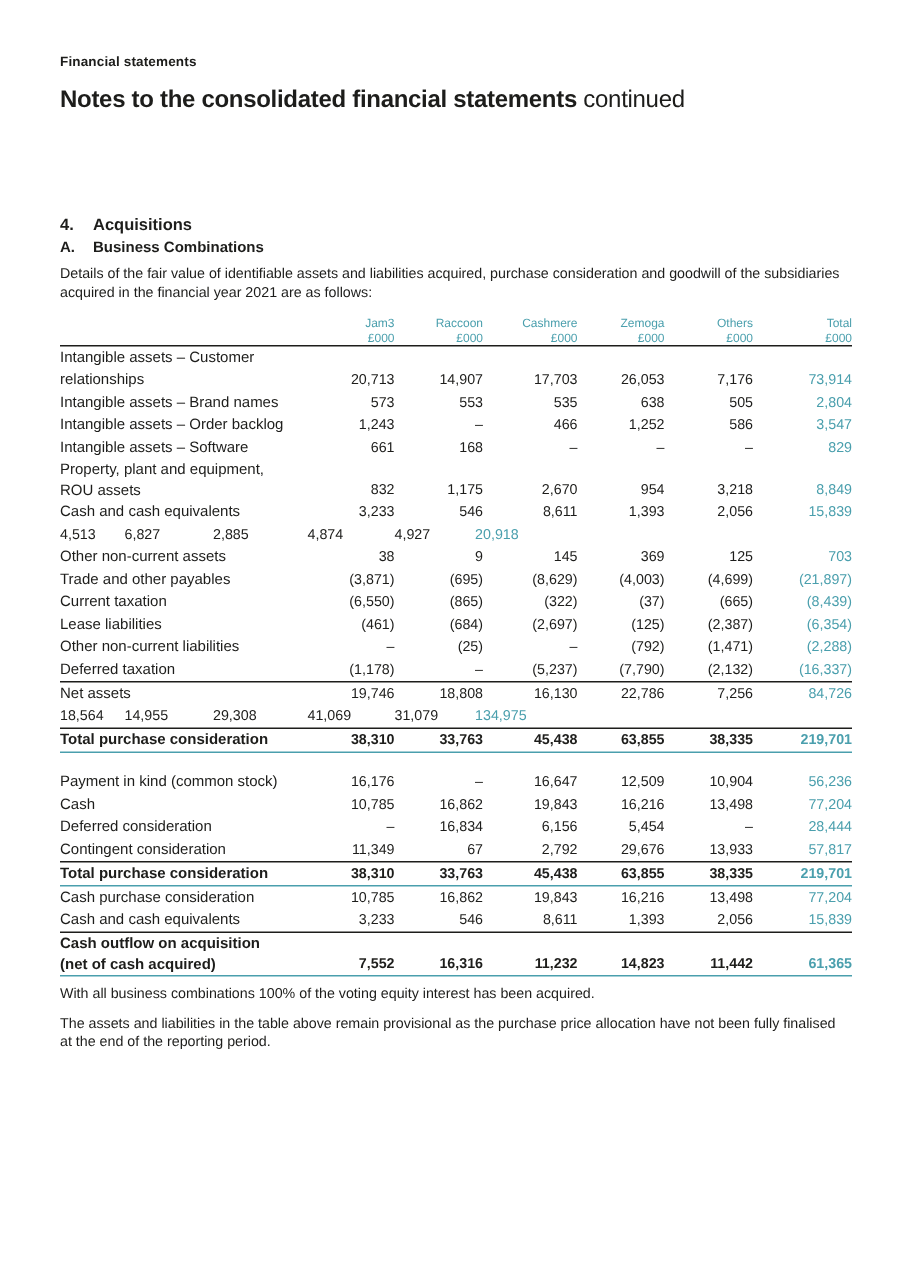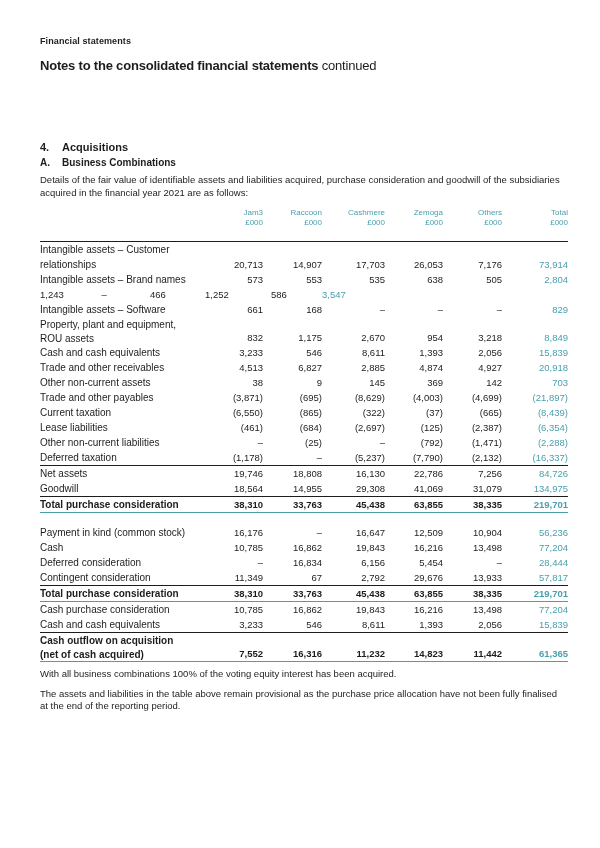--- a/index.html
+++ b/index.html
@@ -3,21 +3,21 @@
 <meta charset="utf-8">
 <style>
   :root{ --accent:#4A9FAD; --ink:#1d1d1b; }
   *{ margin:0; padding:0; box-sizing:border-box; }
   html,body{ background:#ffffff; }
   body{ font-family:"Liberation Sans","DejaVu Sans",sans-serif; color:var(--ink); }
   .page{ position:relative; width:600px; height:744px; background:#fff; overflow:hidden; }
   .content{ padding:36px 32px 0 40px; }
 
   .eyebrow{ font-size:9px; font-weight:700; letter-spacing:.1px; }
-  .title{ margin-top:12px; font-size:13px; letter-spacing:-.2px; }
+  .title{ margin-top:12px; font-size:16px; letter-spacing:-.2px; }
   .title .tb{ font-weight:700; }
   .title .tl{ font-weight:400; }
 
   .section-block{ margin-top:68px; }
   .hrow{ display:flex; }
   .hrow .num{ width:22px; flex:0 0 22px; }
   .h-sec{ font-size:11px; font-weight:700; }
   .h-sub{ font-size:10px; font-weight:700; margin-top:4px; }
   .intro{ margin-top:6px; font-size:9.5px; line-height:12.5px; max-width:522px; }
 
@@ -28,21 +28,21 @@
   .trow > .tcell:nth-child(2){ flex:0 0 43px; width:43px; }
   .trow > .tcell:nth-child(3){ flex:0 0 59px; width:59px; }
   .trow > .tcell:nth-child(4){ flex:0 0 63px; width:63px; }
   .trow > .tcell:nth-child(5){ flex:0 0 58px; width:58px; }
   .trow > .tcell:nth-child(6){ flex:0 0 59px; width:59px; }
   .trow > .tcell:nth-child(7){ flex:0 0 66px; width:66px; }
   .trow .total{ color:var(--accent); }
   .trow.bold{ font-weight:700; }
   .trow.bb-dark{ border-bottom:1px solid var(--ink); }
   .trow.bb-teal{ border-bottom:1px solid var(--accent); }
-  .thead{ border-bottom:1px solid var(--ink); padding-bottom:14px; }
+  .thead{ border-bottom:1px solid var(--ink); padding-bottom:0; }
   .thead .thname,.thead .thunit{ color:var(--accent); font-size:8px; line-height:9.5px; font-weight:400; }
   .tlabel .l2line{ line-height:13px; padding-top:1px; }
   .tspacer{ height:12px; }
 
   .note{ font-size:9.5px; line-height:12.5px; max-width:522px; }
   .note.first{ margin-top:6px; }
   .note + .note{ margin-top:7px; }
 
   .pagefooter{ position:absolute; left:40px; top:801px; display:flex; align-items:baseline; font-size:8.5px; }
   .pagefooter .pageno{ font-weight:700; width:46px; flex:0 0 46px; }
@@ -112,20 +112,21 @@
         <div class="trow">
           <div class="tlabel">Intangible assets – Brand names</div>
           <div class="tcell">573</div>
           <div class="tcell">553</div>
           <div class="tcell">535</div>
           <div class="tcell">638</div>
           <div class="tcell">505</div>
           <div class="tcell total">2,804</div>
         </div>
         <div class="trow">
+          <div class="tlabel">Intangible assets – Order backlog</div>
           <div class="tcell">1,243</div>
           <div class="tcell">–</div>
           <div class="tcell">466</div>
           <div class="tcell">1,252</div>
           <div class="tcell">586</div>
           <div class="tcell total">3,547</div>
         </div>
         <div class="trow">
           <div class="tlabel">Intangible assets – Software</div>
           <div class="tcell">661</div>
@@ -150,35 +151,34 @@
         <div class="trow">
           <div class="tlabel">Cash and cash equivalents</div>
           <div class="tcell">3,233</div>
           <div class="tcell">546</div>
           <div class="tcell">8,611</div>
           <div class="tcell">1,393</div>
           <div class="tcell">2,056</div>
           <div class="tcell total">15,839</div>
         </div>
         <div class="trow">
-          <div class="tlabel">Trade and other receivables</div>
           <div class="tcell">4,513</div>
           <div class="tcell">6,827</div>
           <div class="tcell">2,885</div>
           <div class="tcell">4,874</div>
           <div class="tcell">4,927</div>
           <div class="tcell total">20,918</div>
         </div>
         <div class="trow">
           <div class="tlabel">Other non-current assets</div>
           <div class="tcell">38</div>
           <div class="tcell">9</div>
           <div class="tcell">145</div>
           <div class="tcell">369</div>
-          <div class="tcell">142</div>
+          <div class="tcell">125</div>
           <div class="tcell total">703</div>
         </div>
         <div class="trow">
           <div class="tlabel">Trade and other payables</div>
           <div class="tcell">(3,871)</div>
           <div class="tcell">(695)</div>
           <div class="tcell">(8,629)</div>
           <div class="tcell">(4,003)</div>
           <div class="tcell">(4,699)</div>
           <div class="tcell total">(21,897)</div>
@@ -222,21 +222,20 @@
         <div class="trow">
           <div class="tlabel">Net assets</div>
           <div class="tcell">19,746</div>
           <div class="tcell">18,808</div>
           <div class="tcell">16,130</div>
           <div class="tcell">22,786</div>
           <div class="tcell">7,256</div>
           <div class="tcell total">84,726</div>
         </div>
         <div class="trow bb-dark">
-          <div class="tlabel">Goodwill</div>
           <div class="tcell">18,564</div>
           <div class="tcell">14,955</div>
           <div class="tcell">29,308</div>
           <div class="tcell">41,069</div>
           <div class="tcell">31,079</div>
           <div class="tcell total">134,975</div>
         </div>
         <div class="trow bold bb-teal">
           <div class="tlabel">Total purchase consideration</div>
           <div class="tcell">38,310</div>

